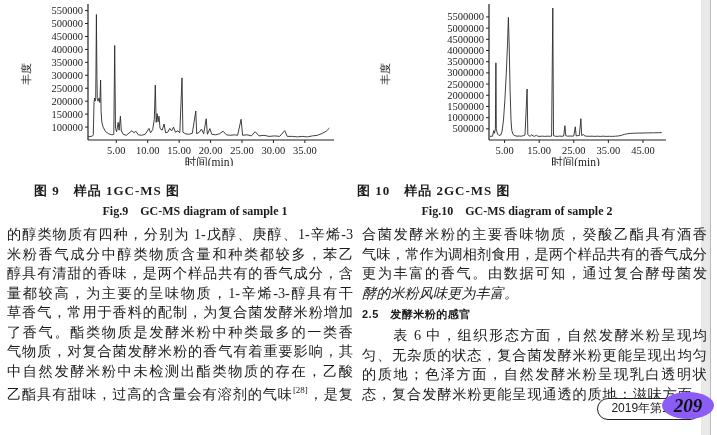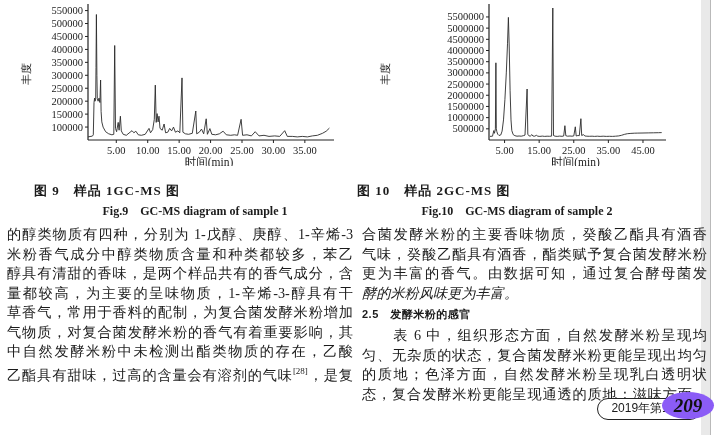--- a/index.html
+++ b/index.html
@@ -142,29 +142,30 @@
 </div>
 
 <div class="textcols">
 
   <div class="col col-left">
       <div class="text-line">的醇类物质有四种，分别为 1-戊醇、庚醇、1-辛烯-3</div>
       <div class="text-line">米粉香气成分中醇类物质含量和种类都较多，苯乙</div>
       <div class="text-line">醇具有清甜的香味，是两个样品共有的香气成分，含</div>
       <div class="text-line">量都较高，为主要的呈味物质，1-辛烯-3-醇具有干</div>
       <div class="text-line">草香气，常用于香料的配制，为复合菌发酵米粉增加</div>
+      <div class="text-line">了香气。酯类物质是发酵米粉中种类最多的一类香</div>
       <div class="text-line">气物质，对复合菌发酵米粉的香气有着重要影响，其</div>
       <div class="text-line">中自然发酵米粉中未检测出酯类物质的存在，乙酸</div>
       <div class="text-line">乙酯具有甜味，过高的含量会有溶剂的气味<sup>[28]</sup>，是复</div>
     </div>
 
   <div class="col col-right">
     <div>
         <div class="text-line">合菌发酵米粉的主要香味物质，癸酸乙酯具有酒香</div>
-        <div class="text-line">气味，癸酸乙酯具有酒香，酯类赋予复合菌发酵米粉</div>
+        <div class="text-line">气味，常作为调相剂食用，是两个样品共有的香气成分</div>
         <div class="text-line">更为丰富的香气。由数据可知，通过复合酵母菌发</div>
         <div class="text-line short">酵的米粉风味更为丰富。</div>
       </div>
     <div class="section-heading">2.5　发酵米粉的感官</div>
     <div>
         <div class="text-line">　　表 6 中，组织形态方面，自然发酵米粉呈现均</div>
         <div class="text-line">匀、无杂质的状态，复合菌发酵米粉更能呈现出均匀</div>
         <div class="text-line">的质地；色泽方面，自然发酵米粉呈现乳白透明状</div>
         <div class="text-line">态，复合发酵米粉更能呈现通透的质地；滋味方面，</div>
       </div>

